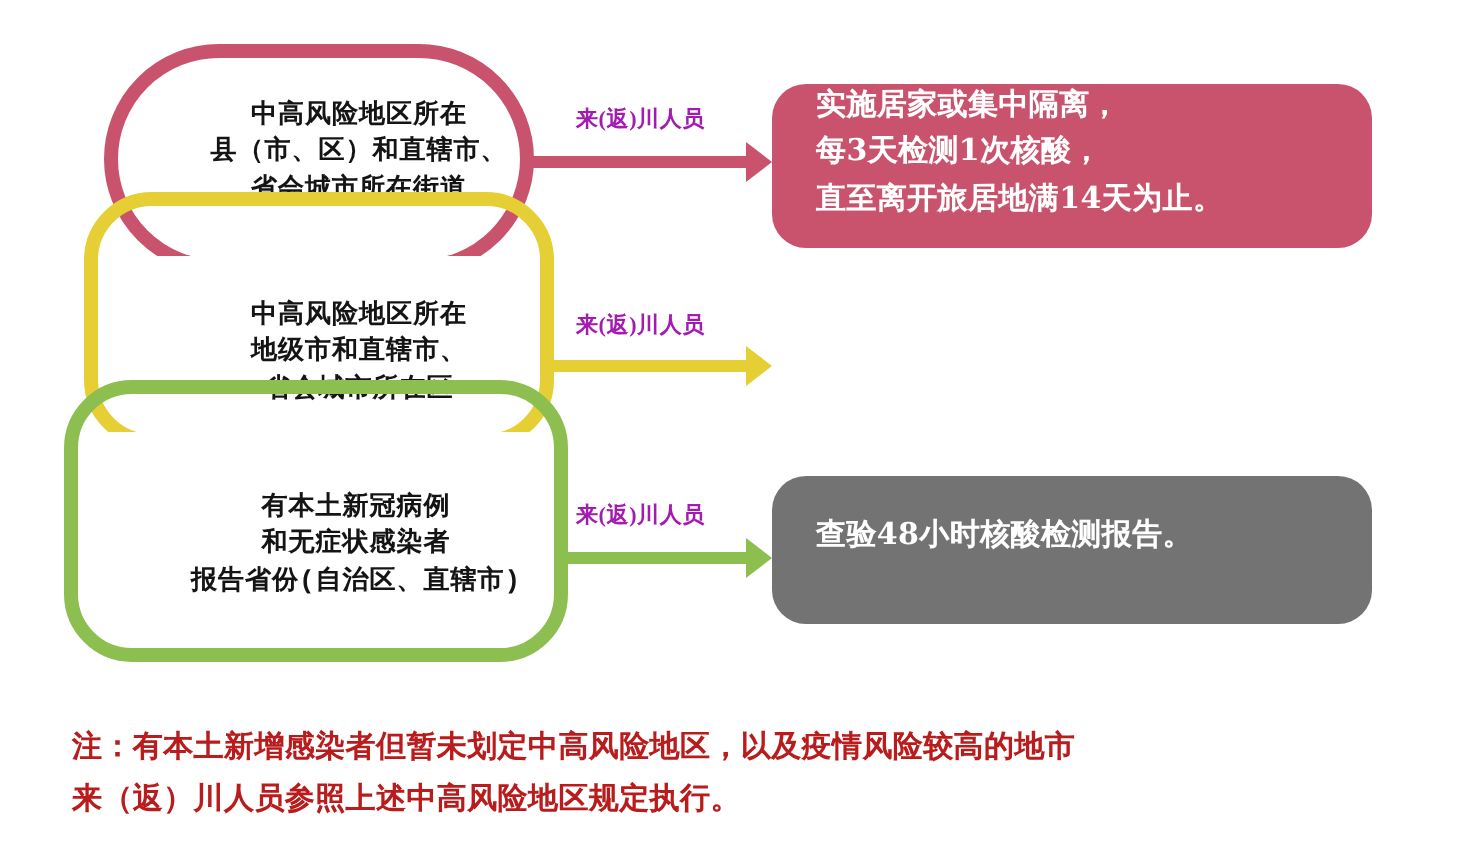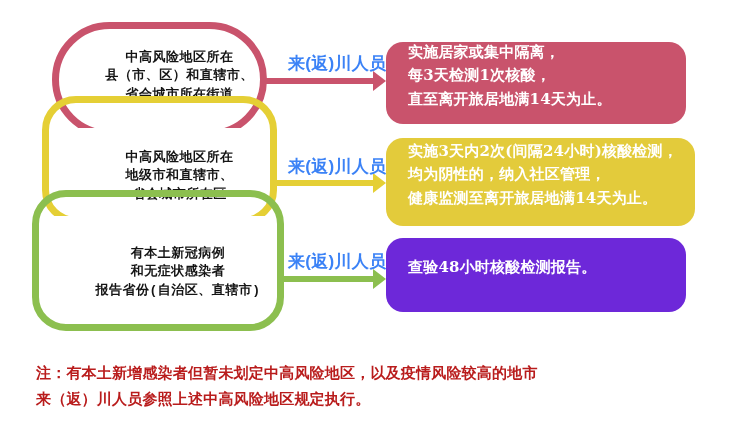--- a/index.html
+++ b/index.html
@@ -98,25 +98,25 @@
   }
   #connector-1 { left: 262px; top: 78px; width: 113px; background: #C9536C; }
   #connector-1 .arrow-head { border-left: 13px solid #C9536C; }
   #connector-2 { left: 272px; top: 180px; width: 103px; background: #E5CF35; }
   #connector-2 .arrow-head { border-left: 13px solid #E5CF35; }
   #connector-3 { left: 280px; top: 276px; width: 95px; background: #8CBF4F; }
   #connector-3 .arrow-head { border-left: 13px solid #8CBF4F; }
 
   .connector-label {
     position: absolute;
-    color: #3b82f6;
-    font-size: 17px;
+    color: #a21caf;
+    font-size: 11px;
     font-weight: 700;
     white-space: nowrap;
-    font-family: Liberation Sans, sans-serif;
+    font-family: Liberation Serif, serif;
     letter-spacing: 0.3px;
   }
   #connector-label-1 { left: 288px; top: 52px; }
   #connector-label-2 { left: 288px; top: 155px; }
   #connector-label-3 { left: 288px; top: 250px; }
 
   
   .panel {
     position: absolute;
     box-sizing: border-box;
@@ -137,21 +137,21 @@
   #panel-1 {
     left: 386px; top: 42px; width: 300px; height: 82px;
     background: #C9536C;
   }
   #panel-2 {
     left: 386px; top: 138px; width: 309px; height: 88px;
     background: #E3CB3B;
   }
   #panel-3 {
     left: 386px; top: 238px; width: 300px; height: 74px;
-    background: #6d28d9;
+    background: #737373;
   }
 
   
   #footnote {
     position: absolute;
     left: 36px;
     top: 360px;
     width: 648px;
     color: #b91c1c;
     font-size: 15px;
@@ -202,25 +202,20 @@
     <div class="arrow-head"></div>
   </div>
   <div class="connector-label" id="connector-label-3">来(返)川人员</div>
 
   <div class="panel" id="panel-1">
     <div class="panel-text">实施居家或集中隔离，
 每3天检测1次核酸，
 直至离开旅居地满14天为止。</div>
   </div>
 
-  <div class="panel" id="panel-2">
-    <div class="panel-text">实施3天内2次(间隔24小时)核酸检测，
-均为阴性的，纳入社区管理，
-健康监测至离开旅居地满14天为止。</div>
-  </div>
 
   <div class="panel" id="panel-3">
     <div class="panel-text">查验48小时核酸检测报告。</div>
   </div>
 
   <div id="footnote">注：有本土新增感染者但暂未划定中高风险地区，以及疫情风险较高的地市
 来（返）川人员参照上述中高风险地区规定执行。</div>
 
 </div>
 

